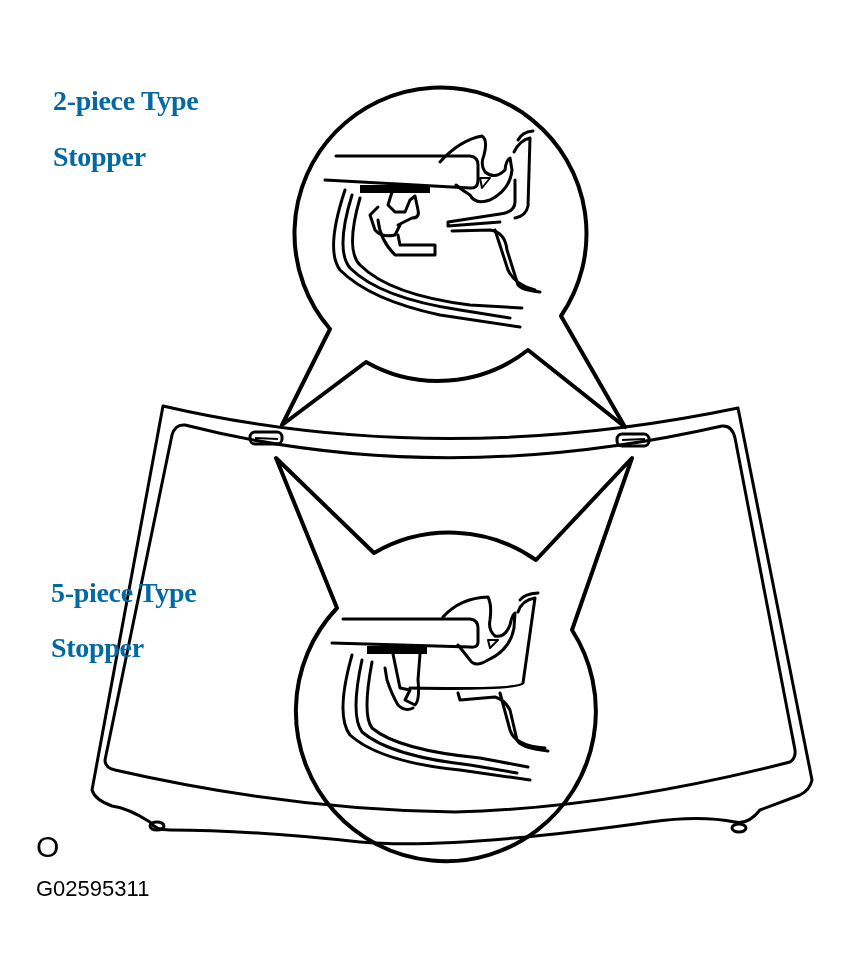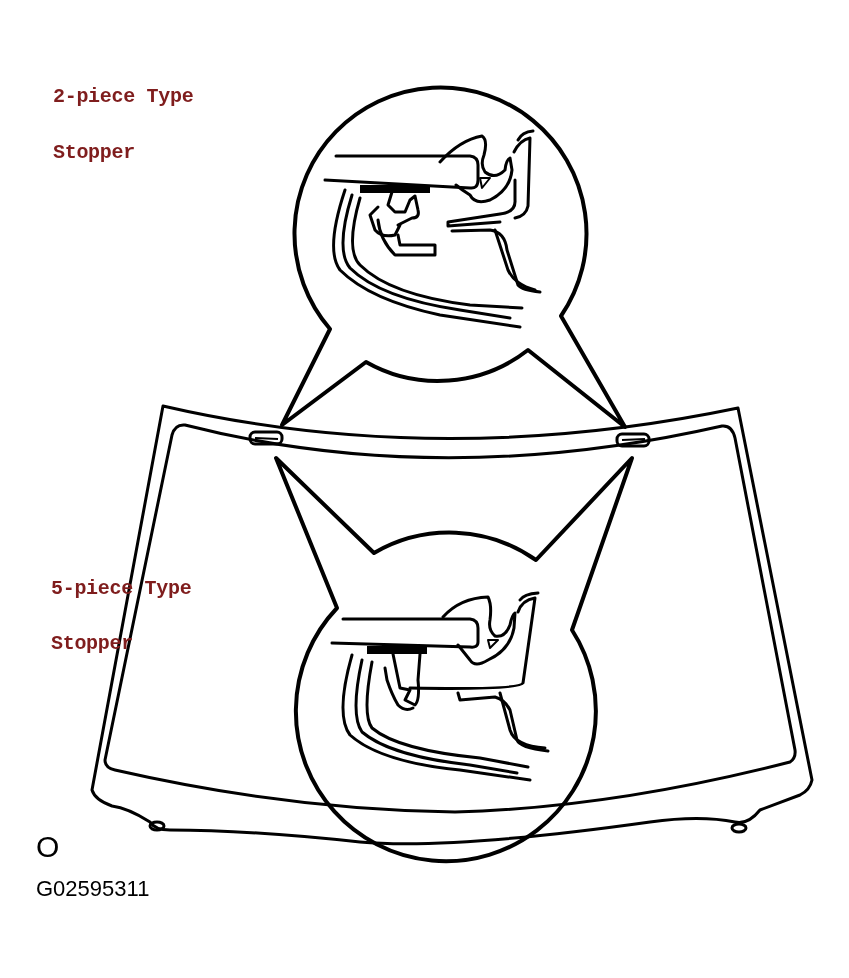--- a/index.html
+++ b/index.html
@@ -1,23 +1,23 @@
 <!DOCTYPE html>
 <html><head>
   <meta charset="utf-8">
   <style>
     html, body { margin: 0; padding: 0; background: #ffffff; }
     body { width: 849px; height: 978px; position: relative; overflow: hidden; }
     .canvas { position: absolute; left: 0; top: 0; width: 849px; height: 978px; }
     .label {
       position: absolute;
-      font-family: Liberation Mono, monospace;
+      font-family: Liberation Serif, serif;
       font-weight: bold;
-      color: #7f1d1d;
-      font-size: 20px;
+      color: #0369a1;
+      font-size: 28px;
       line-height: 1;
       white-space: nowrap;
       letter-spacing: -0.3px;
     }
     .ref {
       position: absolute;
       font-family: "Liberation Sans", sans-serif;
       font-weight: normal;
       color: #000;
       line-height: 1;

